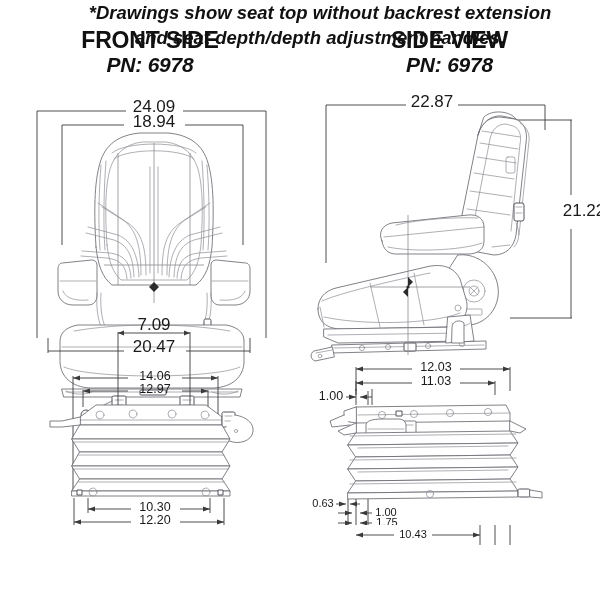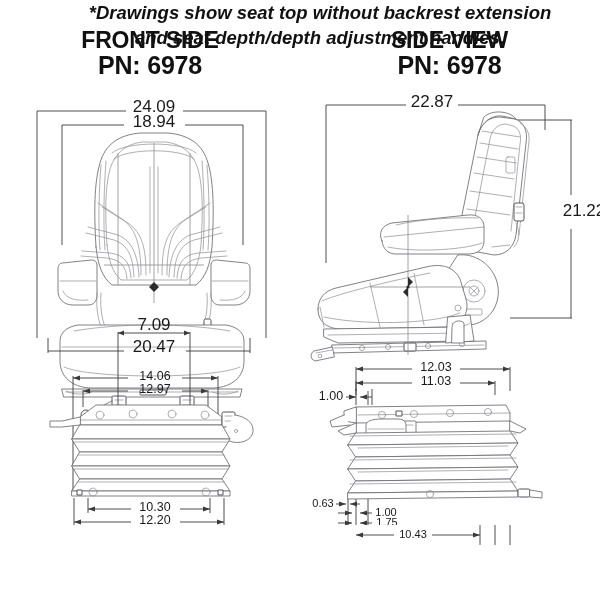--- a/index.html
+++ b/index.html
@@ -23,21 +23,21 @@
   }
   .view-title {
     position: absolute;
     text-align: center;
     font-weight: bold;
     color: #111111;
     letter-spacing: -0.2px;
     white-space: nowrap;
   }
   .title-main { font-size: 23px; line-height: 26px; }
-  .title-pn   { font-size: 25px; line-height: 24px; }
+  .title-pn   { font-size: 21px; line-height: 24px; font-style: italic; }
 
   #front-title { left: 10px;  top: 27px; width: 280px; }
   #side-title  { left: 317px; top: 27px; width: 265px; }
 
   .footnote {
     position: absolute;
     left: 0;
     width: 600px;
     text-align: center;
     font-style: italic;

